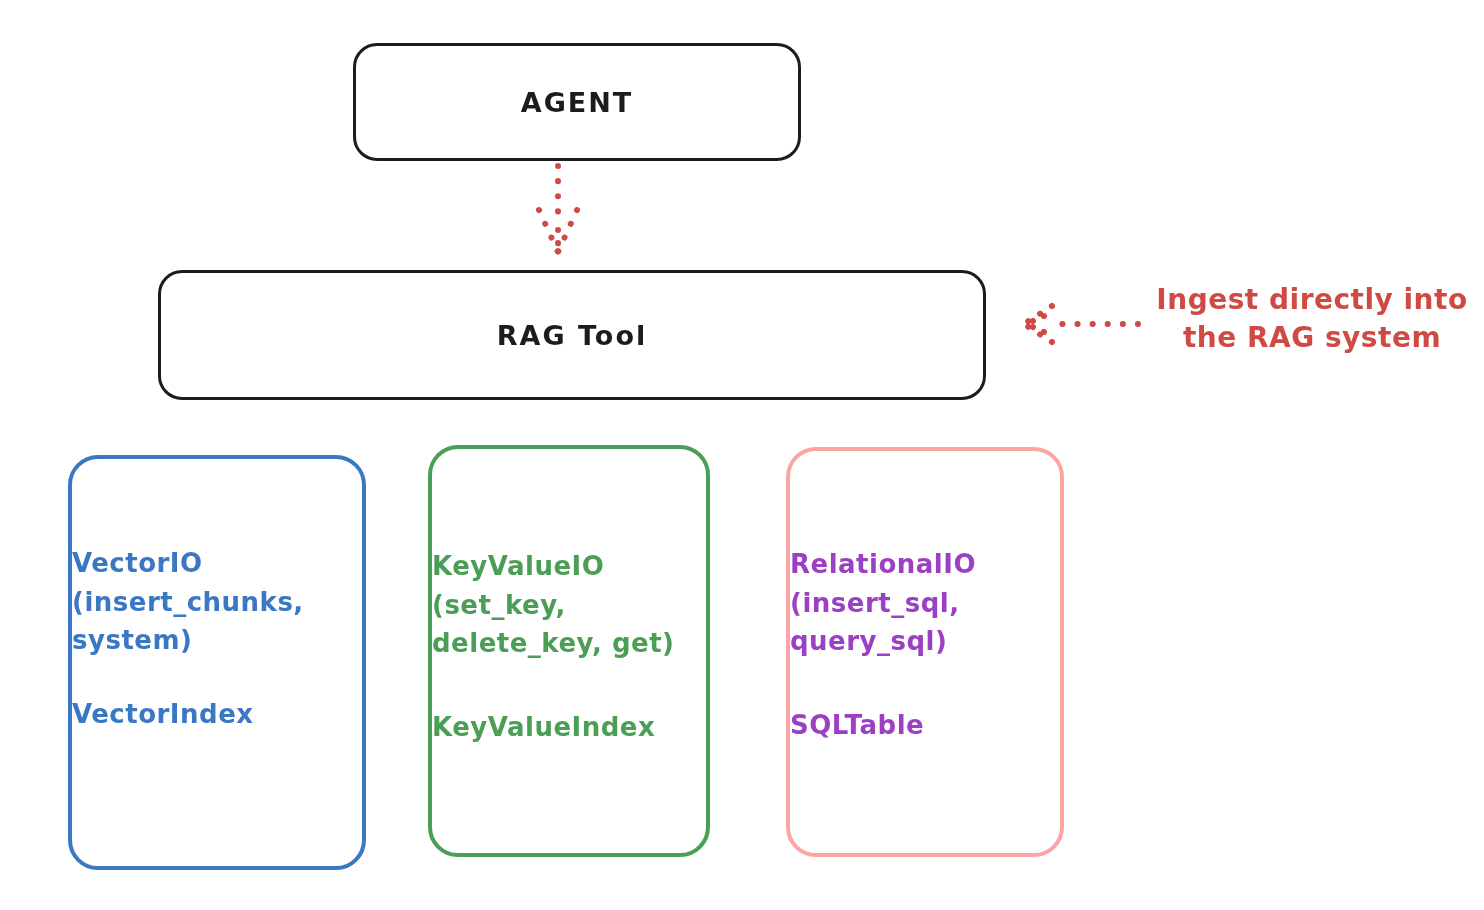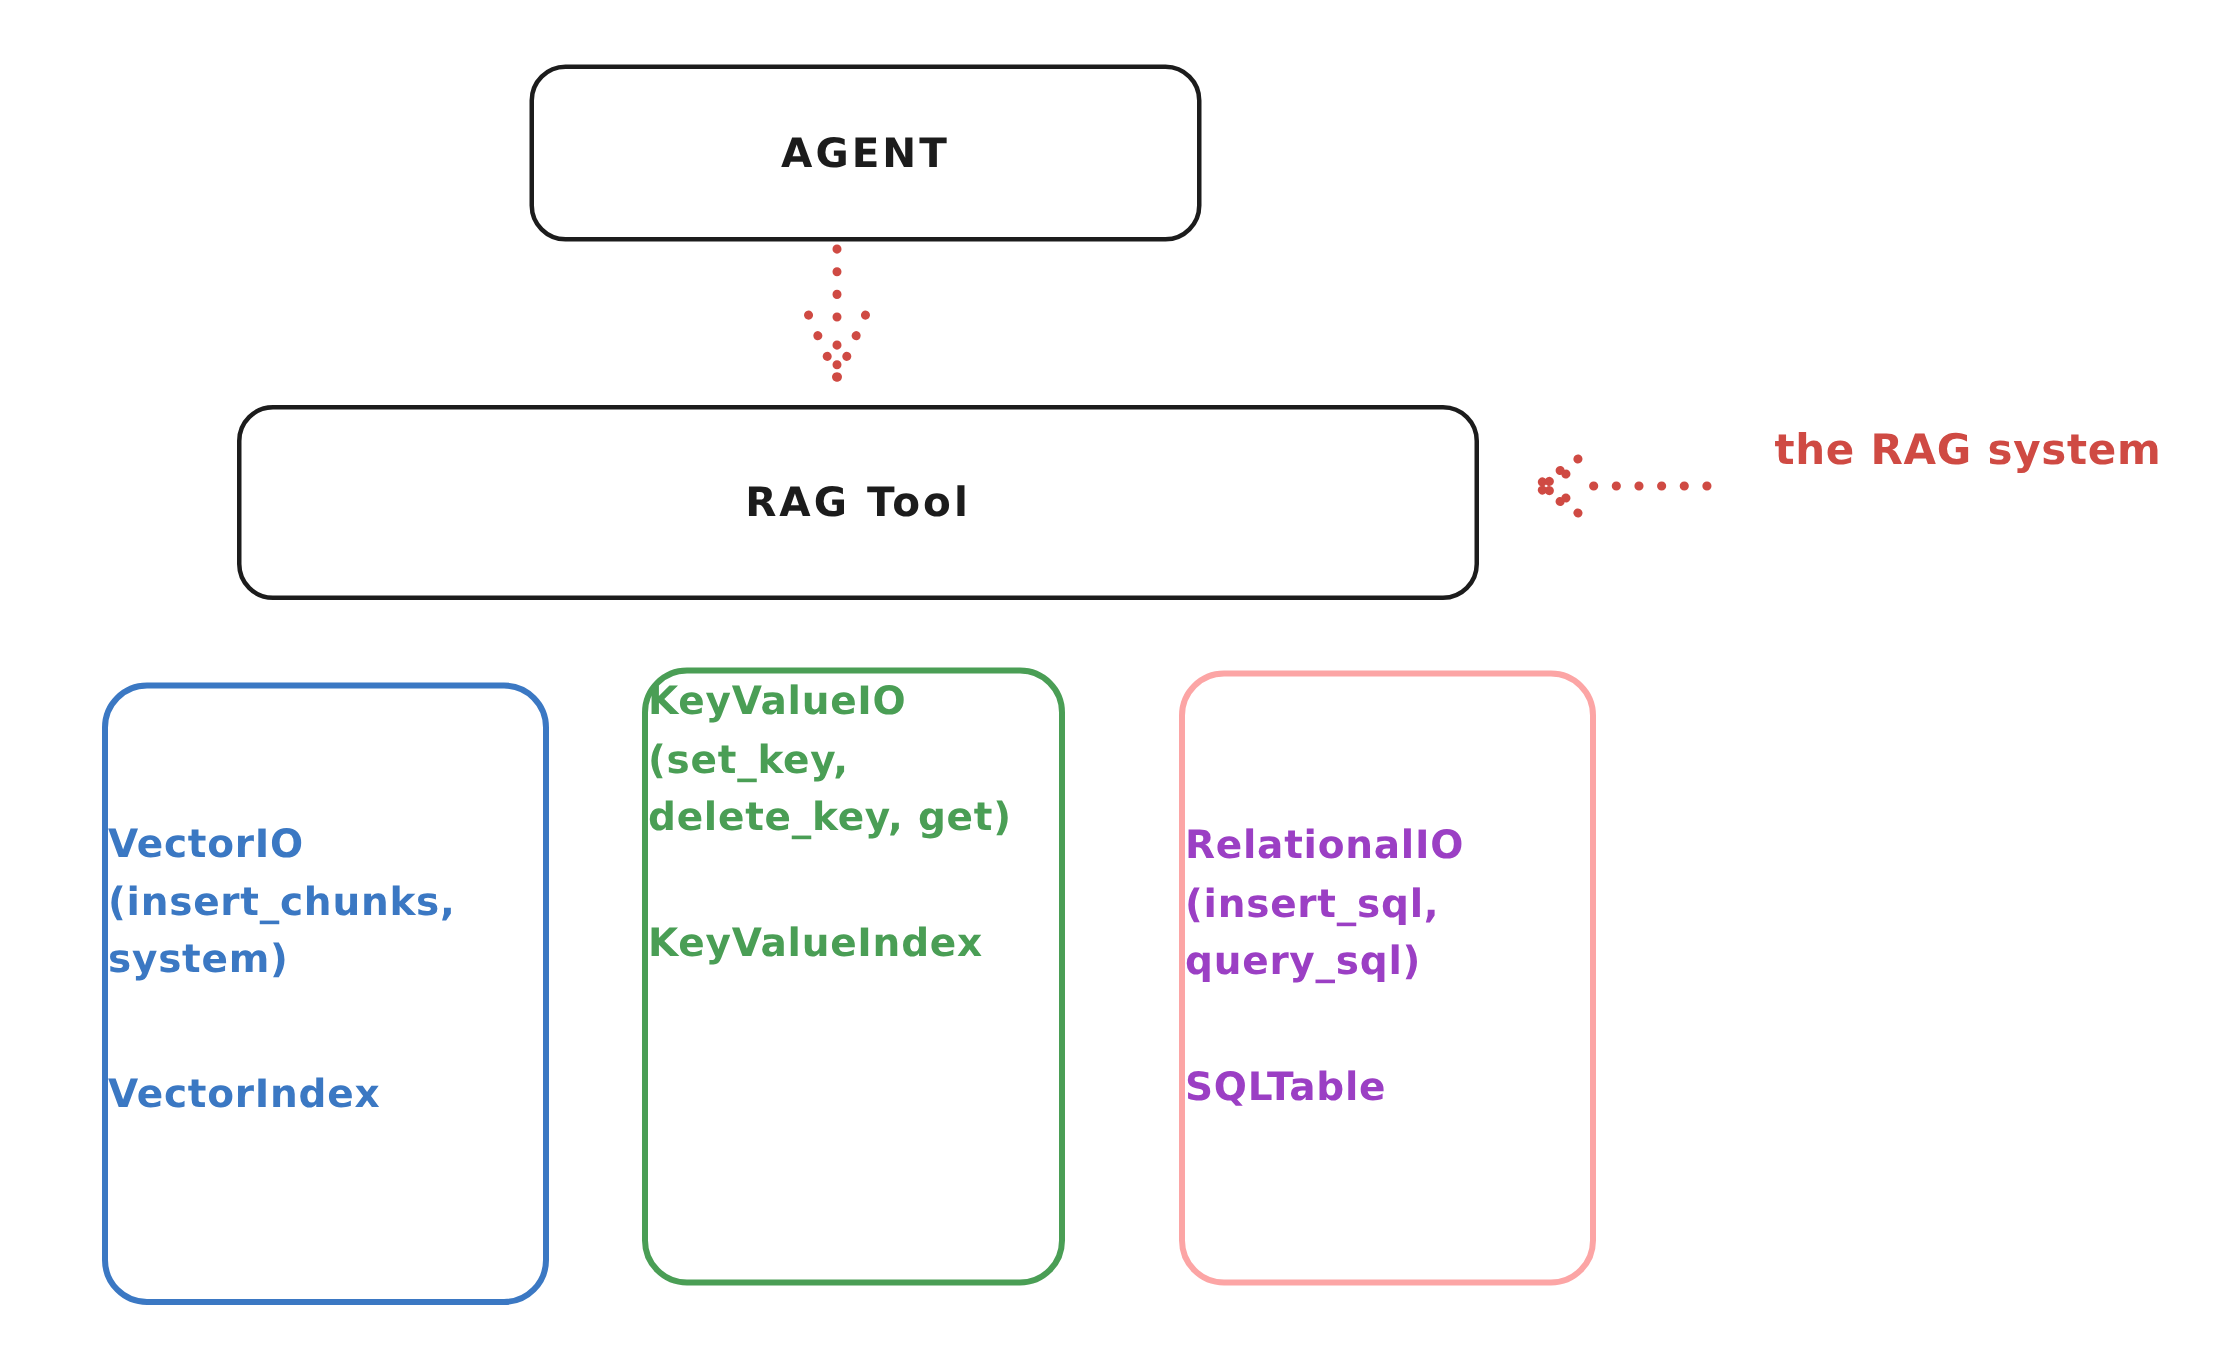--- a/index.html
+++ b/index.html
@@ -95,28 +95,29 @@
   }
   .vector-box {
     left: 68px;
     top: 455px;
     width: 298px;
     height: 415px;
     border: 4px solid #3b78c3;
     color: #3b78c3;
     padding-top: 85px;
   }
-  .vector-box .index-label { margin-top: 55px; }
+  .vector-box .index-label { margin-top: 39px; }
   .keyvalue-box {
     left: 428px;
     top: 445px;
     width: 282px;
     height: 412px;
     border: 4px solid #4a9e55;
     color: #4a9e55;
+    padding-top: 98px;
   }
   .keyvalue-box .index-label { margin-top: 49px; }
   .relational-box {
     left: 786px;
     top: 447px;
     width: 278px;
     height: 410px;
     border: 4px solid #fca5a5;
     color: #9b3fc4;
     padding-top: 94px;
@@ -149,20 +150,21 @@
     <g fill="none" stroke="#cf4a43" stroke-width="6" stroke-linecap="round">
       <path d="M124 28 L40 28" stroke-dasharray="0.1 15"></path>
       <path d="M38 10 L10 28" stroke-dasharray="0.1 14"></path>
       <path d="M38 46 L10 28" stroke-dasharray="0.1 14"></path>
       <path d="M30 20 L12 28" stroke-dasharray="0.1 12"></path>
       <path d="M30 36 L12 28" stroke-dasharray="0.1 12"></path>
     </g>
   </svg>
 
   <div class="annotation">
+    <div>Ingest directly into</div>
     <div>the RAG system</div>
   </div>
 
   <div class="io-box vector-box">
     <div class="method-line">VectorIO</div>
     <div class="method-line">(insert_chunks,</div>
     <div class="method-line">system)</div>
     <div class="index-label">VectorIndex</div>
   </div>
 

